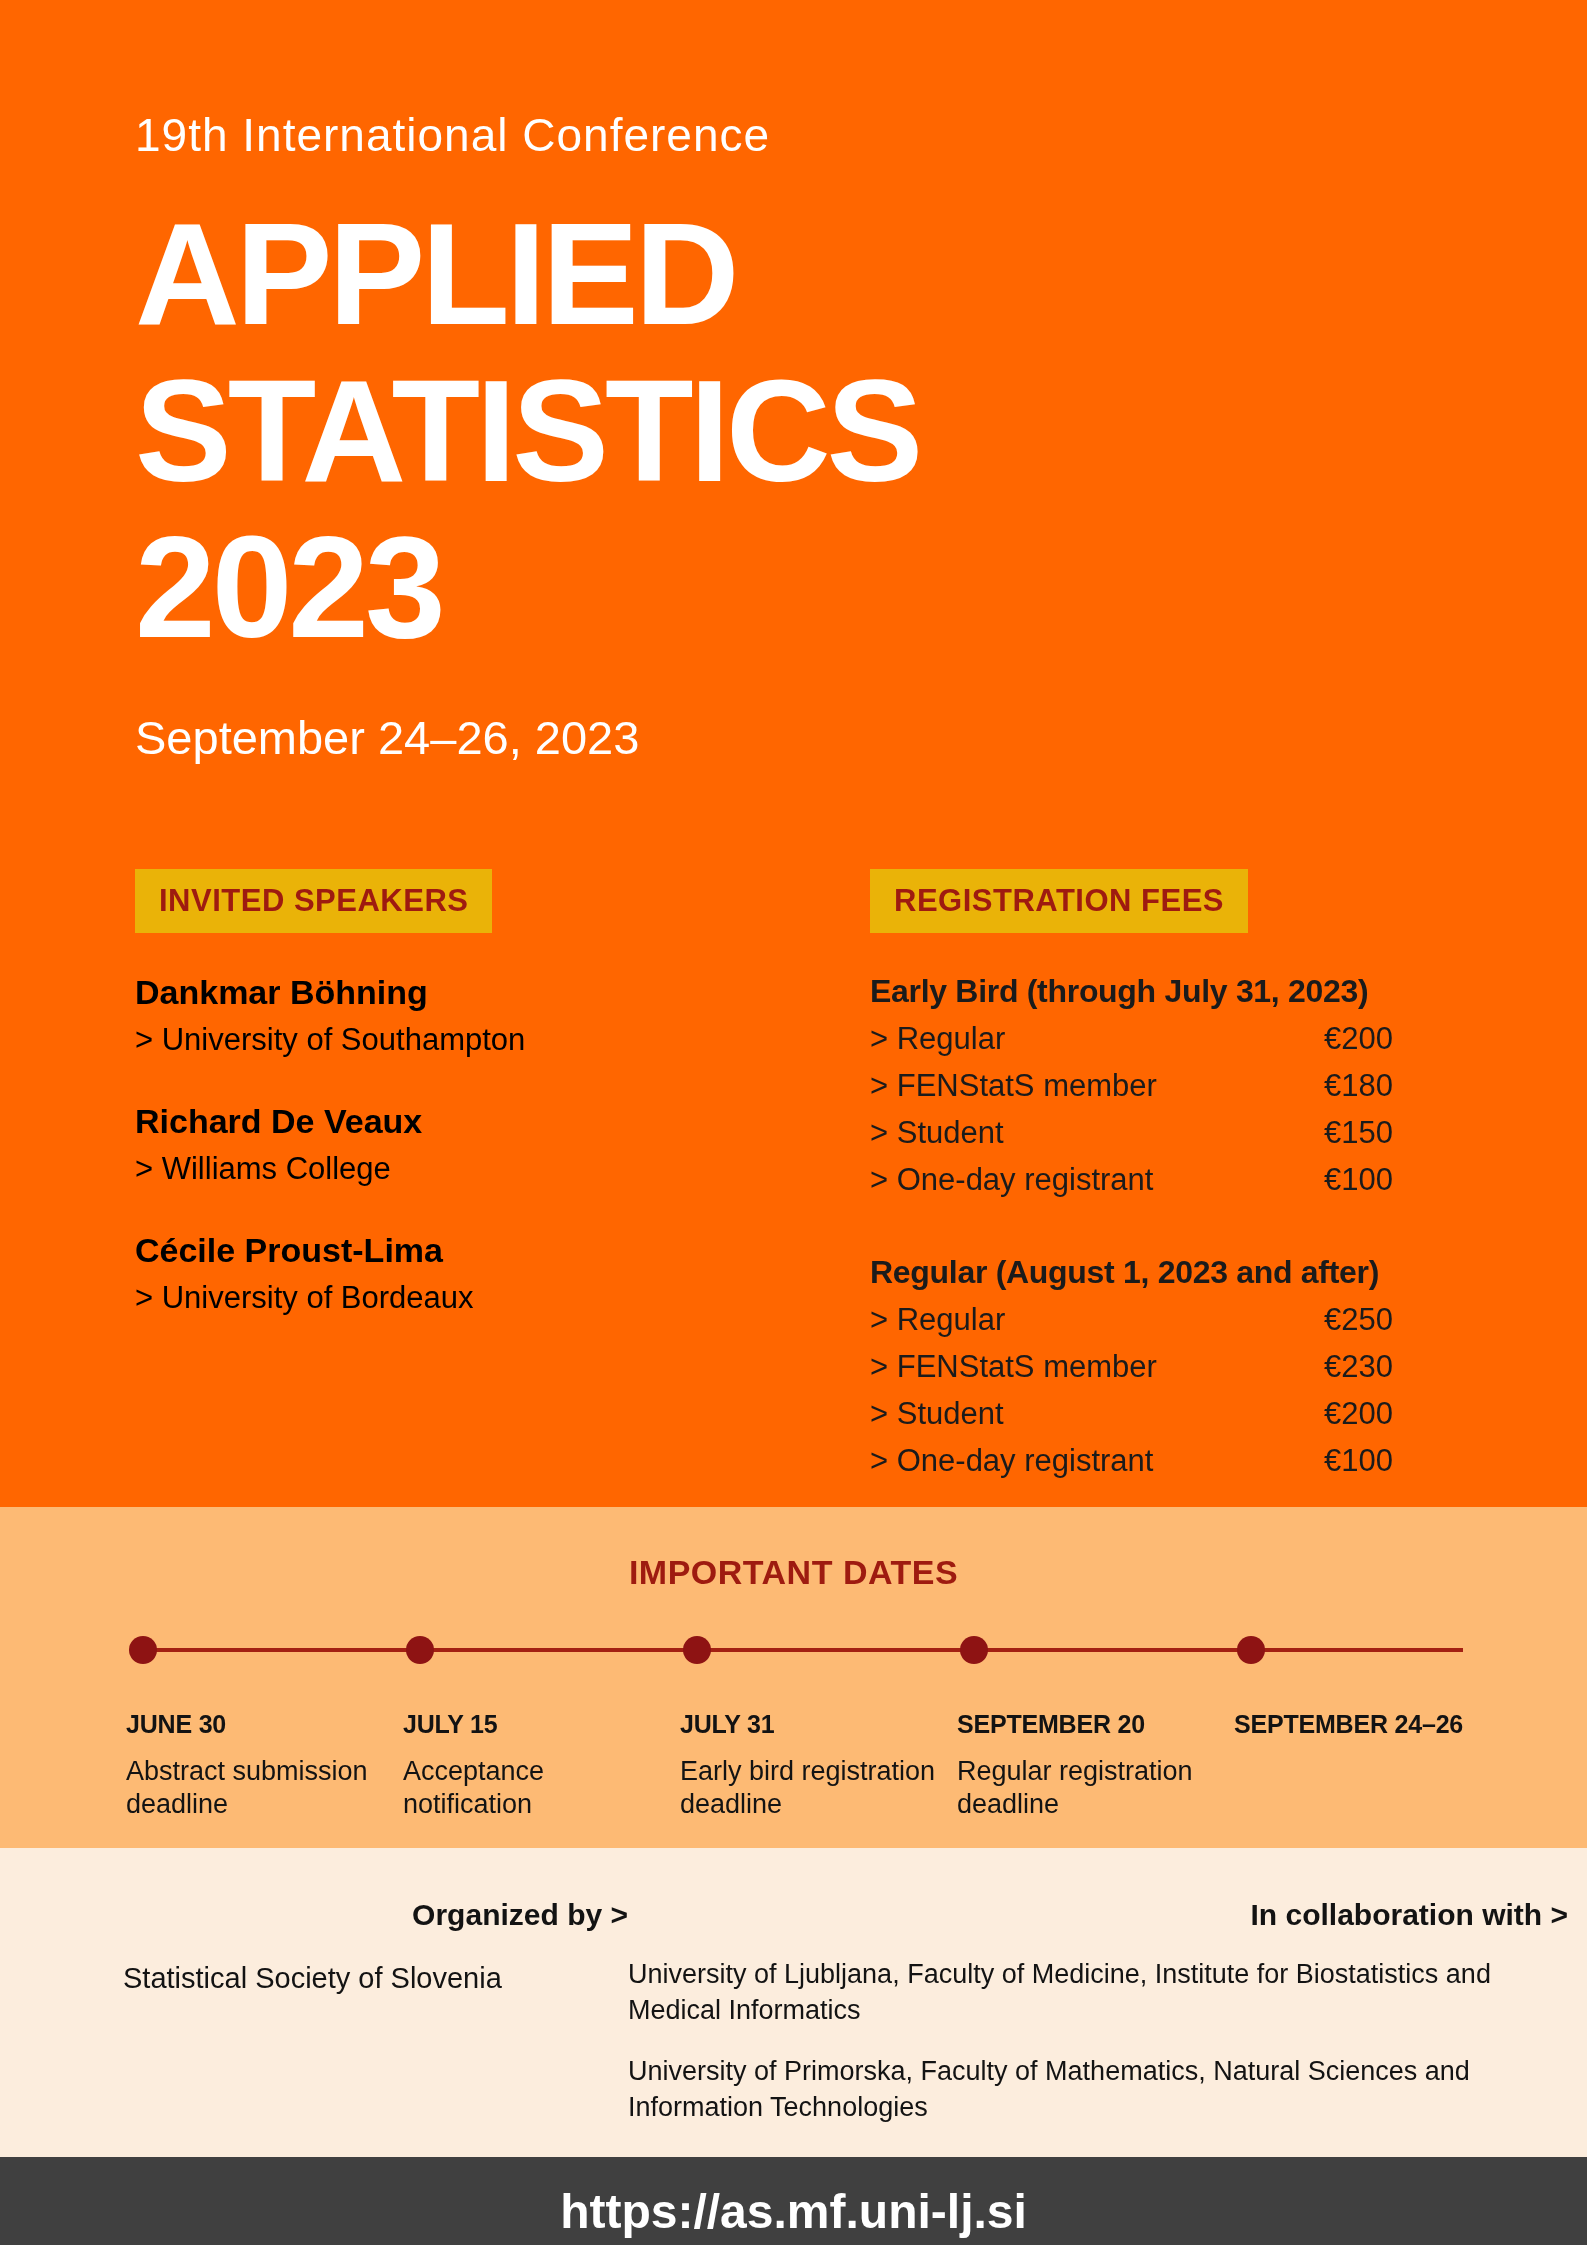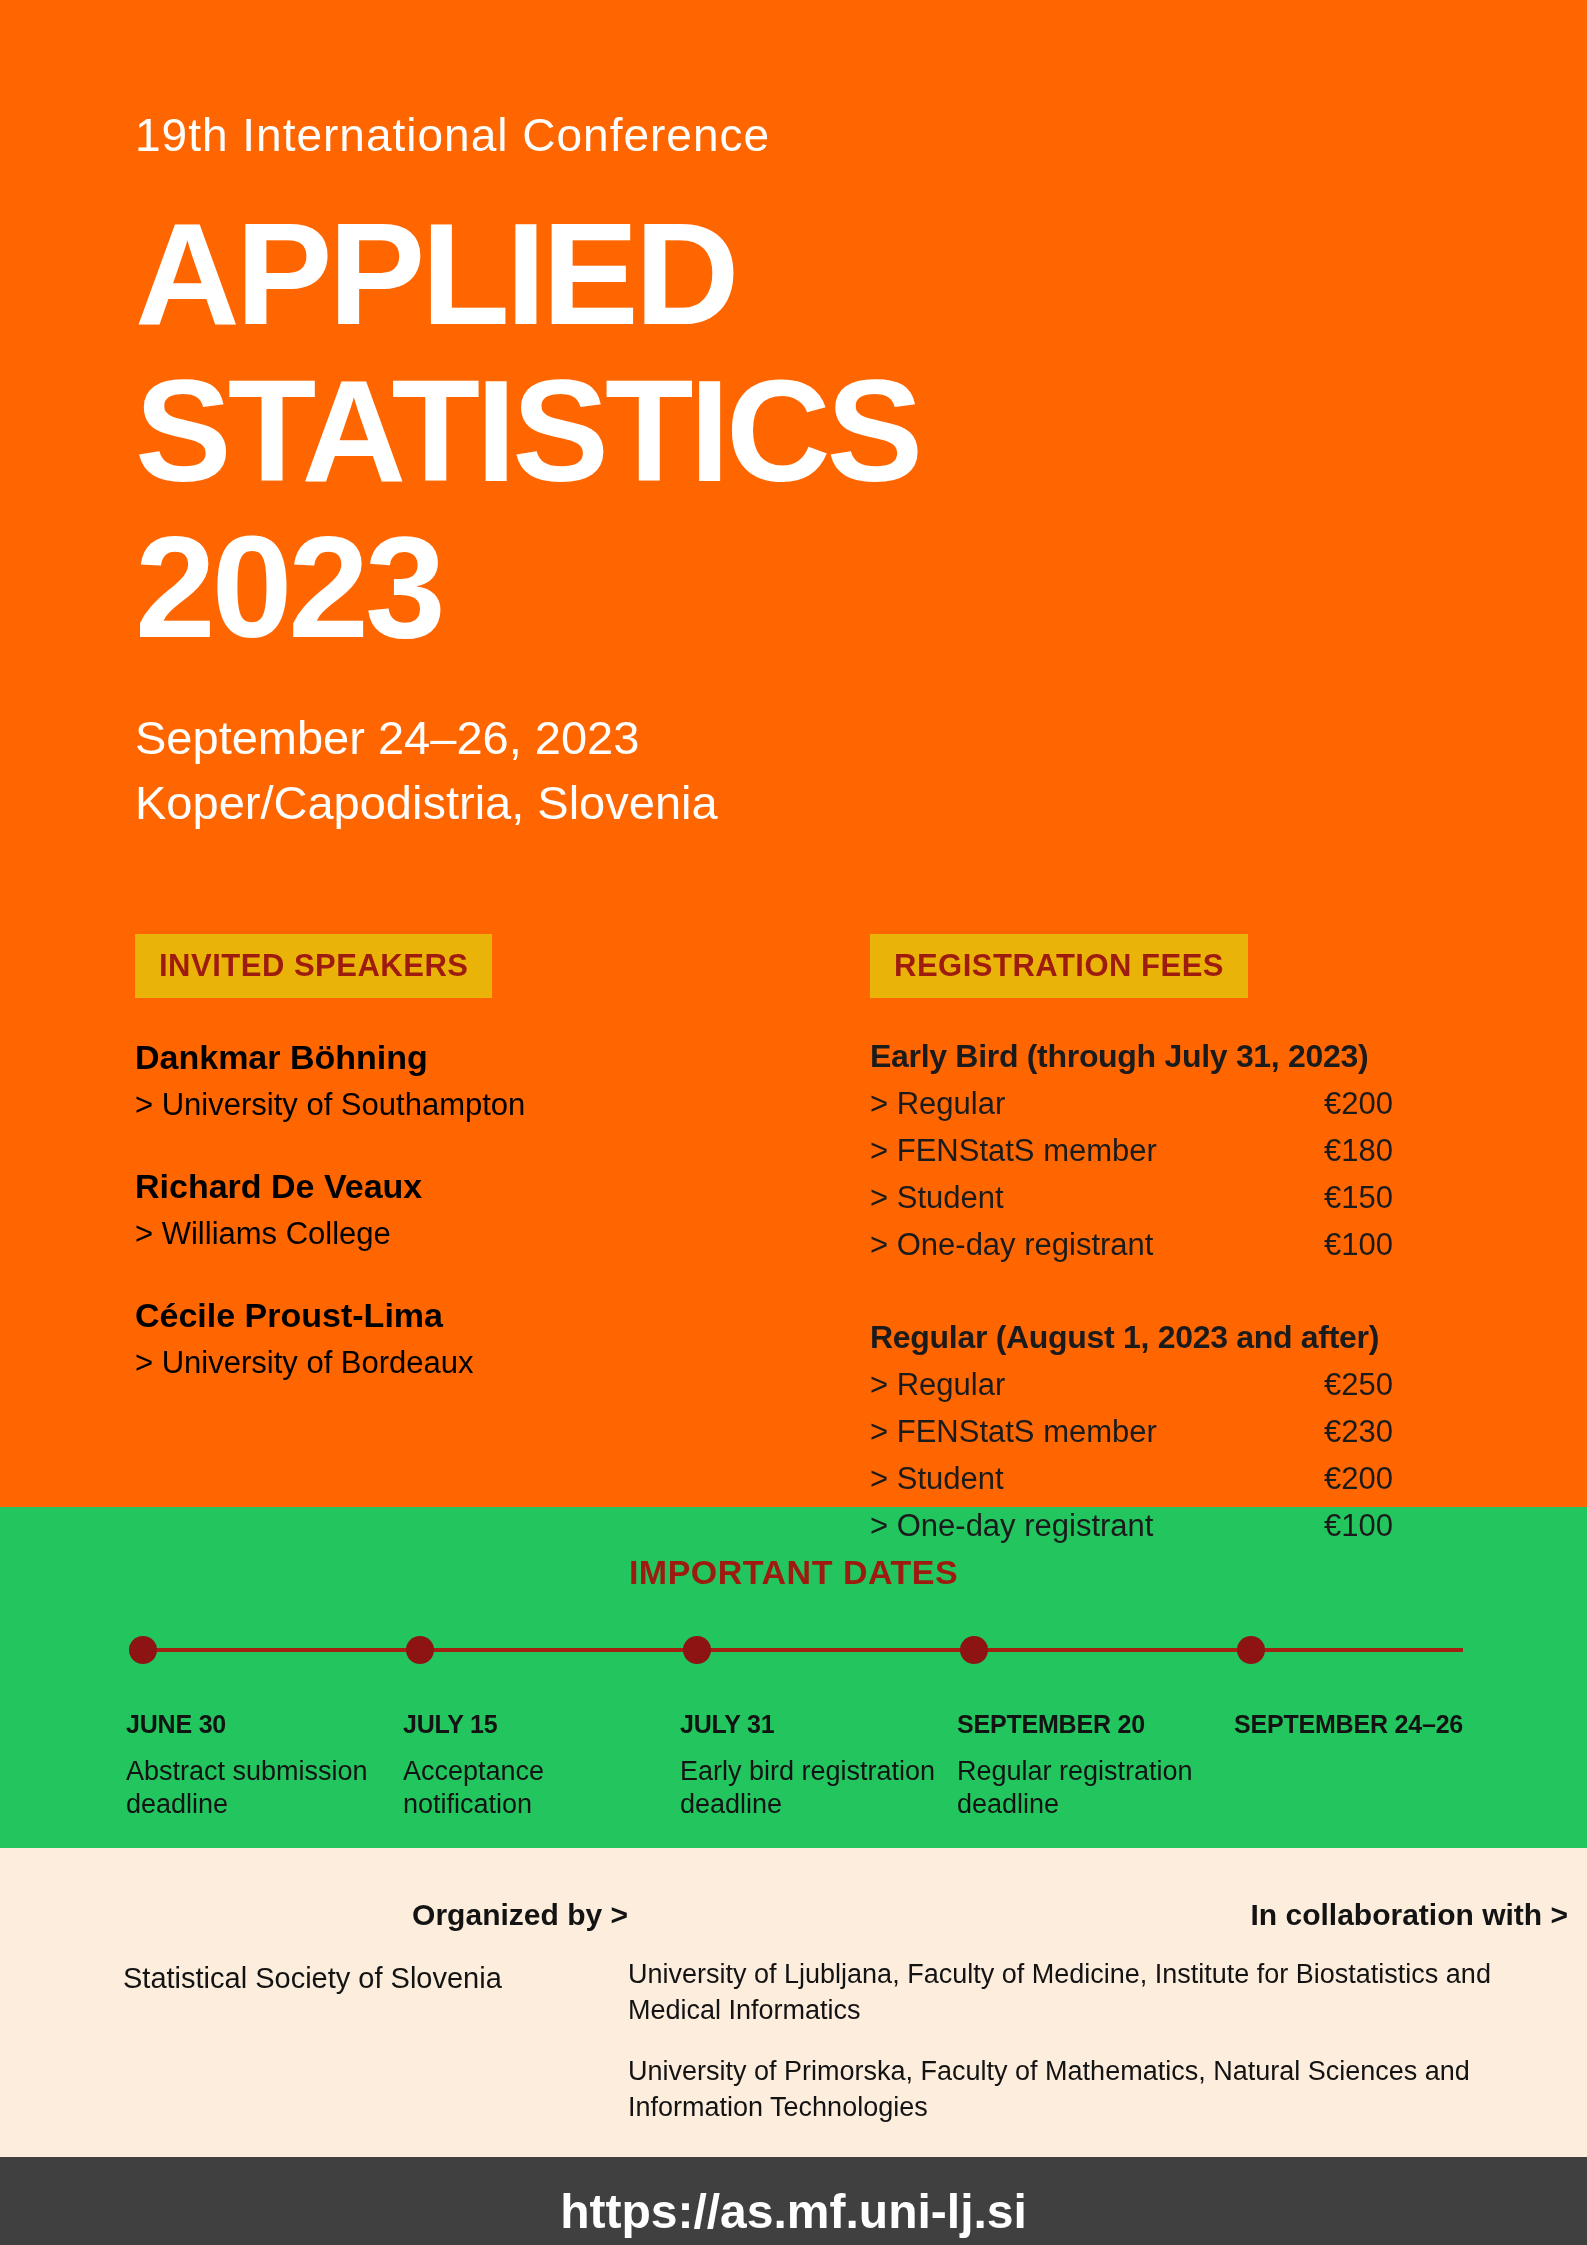--- a/index.html
+++ b/index.html
@@ -24,21 +24,21 @@
   .speaker-name { font-size:34px; font-weight:700; }
   .speaker-affil { margin-top:10px; font-size:31px; }
 
   .fee-group { margin-top:40px; color:#1B1B1B; }
   .fee-group + .fee-group { margin-top:56px; }
   .fee-title { font-size:32px; font-weight:700; letter-spacing:-0.3px; white-space:nowrap; }
   .fee-row { display:flex; justify-content:space-between; font-size:31px; margin-top:11px; }
   .fee-row:first-of-type { margin-top:14px; }
 
   
-  .sec-dates { background:#22c55e; height:341px; padding-top:46px; }
+  .sec-dates { background:#fdba74; height:341px; padding-top:46px; }
   .dates-heading { text-align:center; color:#9E1B10; font-size:34px; font-weight:800; letter-spacing:0.5px; }
   .tl-row { position:relative; display:flex; padding-left:88px; margin-top:44px; }
   .tl-line { position:absolute; left:143px; right:124px; top:12px; height:4px; background:#A32012; z-index:0; }
   .tl-col { width:277px; position:relative; z-index:1; }
   .tl-dot { width:28px; height:28px; border-radius:50%; background:#8E1313; margin-left:41px; }
   .tl-date { margin-top:46px; padding-left:38px; font-size:25px; font-weight:700; letter-spacing:-0.2px; color:#131313; white-space:nowrap; }
   .tl-desc { margin-top:16px; padding-left:38px; font-size:27px; line-height:1.24; color:#131313; white-space:nowrap; }
 
   
   .sec-footer { background:#FCEDDD; height:309px; padding:50px 0 0 123px; display:flex; color:#131313; }
@@ -60,21 +60,20 @@
 
   <div class="sec-hero">
     <div class="kicker">19th International Conference</div>
     <div class="big-title">
       <div>APPLIED</div>
       <div>STATISTICS</div>
       <div>2023</div>
     </div>
     <div class="datetime">
       <div>September 24–26, 2023</div>
-      <div>Koper/Capodistria, Slovenia</div>
     </div>
 
     <div class="columns">
 
       <div class="col-left">
         <span class="badge">INVITED SPEAKERS</span>
 
         <div class="speaker">
           <div class="speaker-name">Dankmar Böhning</div>
           <div class="speaker-affil">&gt; University of Southampton</div>

